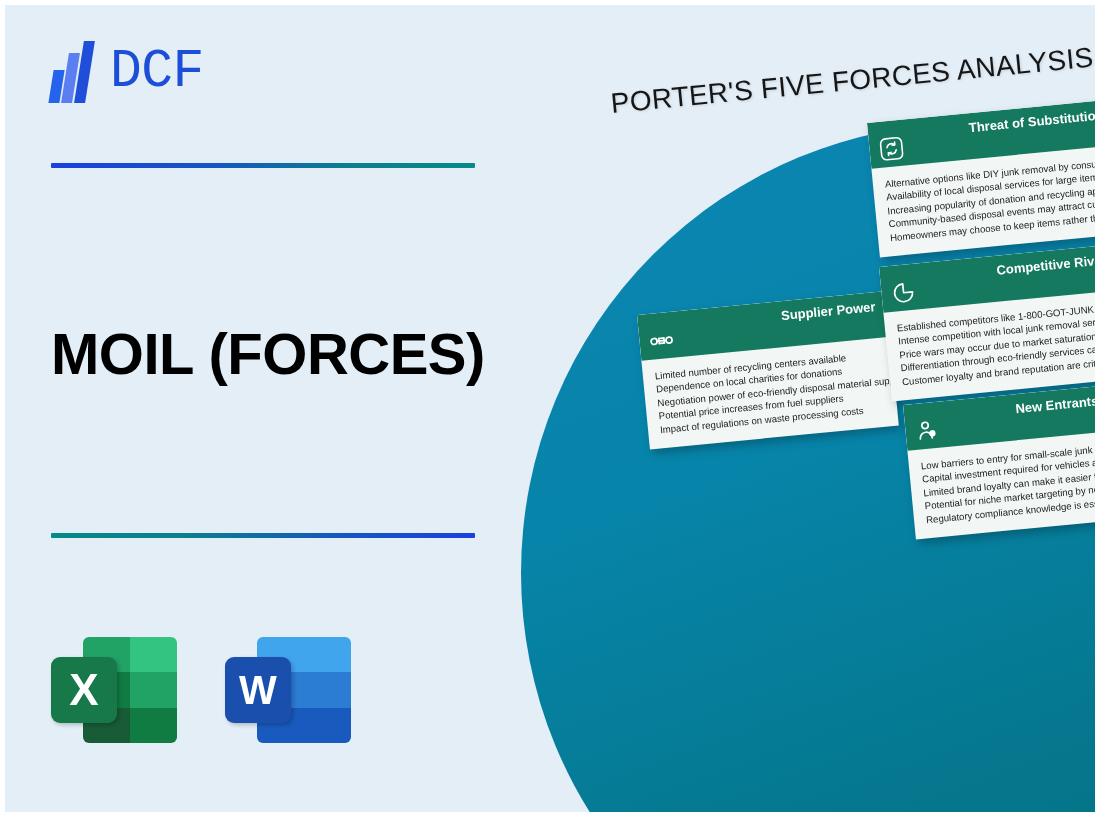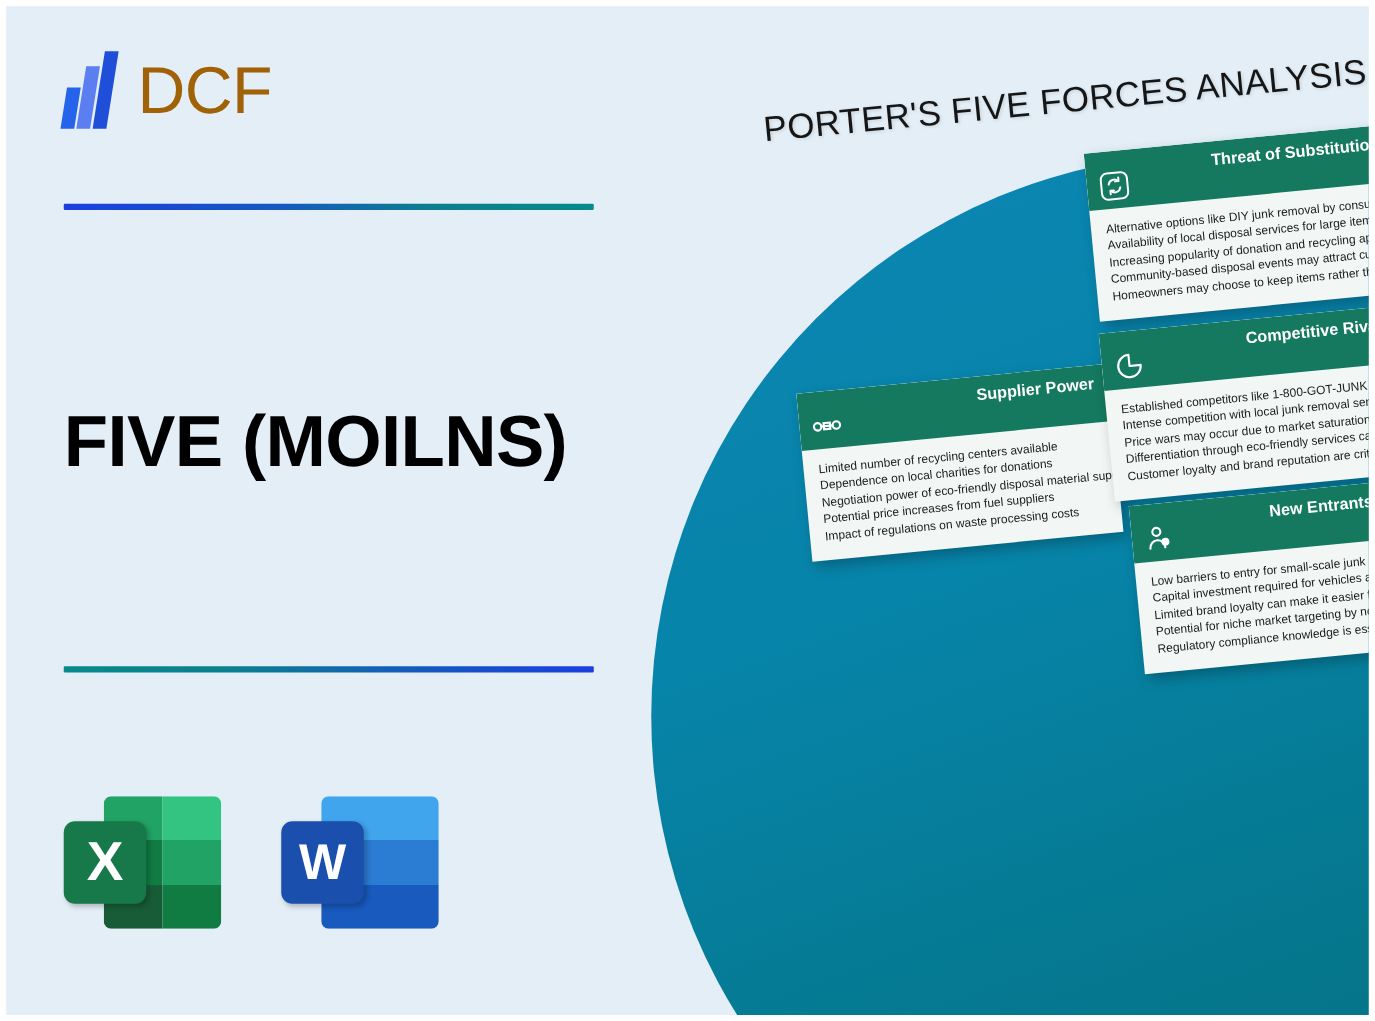--- a/index.html
+++ b/index.html
@@ -45,22 +45,23 @@
     transform: skewX(-9deg);
   }
   #logo-mark .bar.b1 { left: 1px;  height: 33px; background: #2563eb; }
   #logo-mark .bar.b2 { left: 15px; height: 50px; background: #5b7ff0; }
   #logo-mark .bar.b3 { left: 29px; height: 62px; background: #1f4fd8; }
 
   #logo-text {
     font-size: 53px;
     font-weight: 500;
     letter-spacing: -0.5px;
-    color: #a16207;
+    color: #1d4ed8;
     line-height: 1;
+    font-family: Liberation Mono, monospace;
   }
 
   .divider {
     position: absolute;
     left: 46px;
     width: 424px;
     height: 5px;
     border-radius: 1px;
   }
   #divider-top {
@@ -229,21 +230,21 @@
       <div id="logo-mark">
         <span class="bar b1"></span>
         <span class="bar b2"></span>
         <span class="bar b3"></span>
       </div>
       <div id="logo-text">DCF</div>
     </div>
 
     <div class="divider" id="divider-top"></div>
 
-    <h1 id="page-title">FIVE (MOILNS)</h1>
+    <h1 id="page-title">MOIL (FORCES)</h1>
 
     <div class="divider" id="divider-bottom"></div>
 
     <div id="office-icons">
       <div class="office-icon" id="excel-icon">
         <div class="sheet" id="excel-sheet">
           <span class="q q1"></span>
             <span class="q q2"></span>
           <span class="q q3"></span>
             <span class="q q4"></span>

